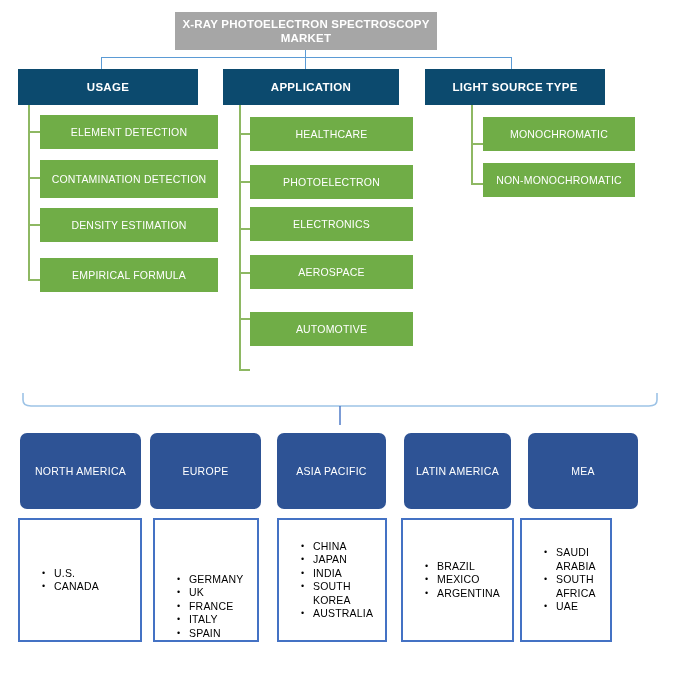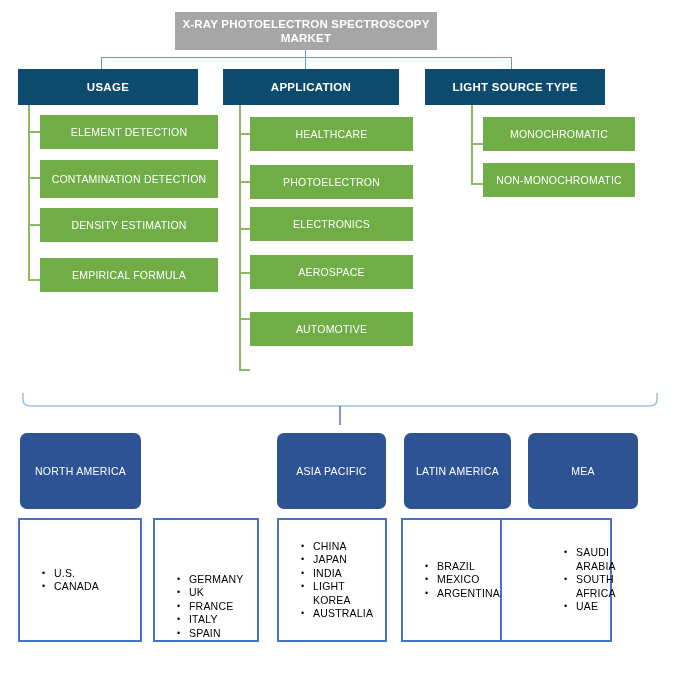--- a/index.html
+++ b/index.html
@@ -68,21 +68,21 @@
   .countries{
     position:absolute;box-sizing:border-box;
     background:#ffffff;border:2px solid #4472c4;
     top:518px;height:124px;
     display:flex;align-items:center;
   }
   .countries.n0{left:18px;width:124px;}
   .countries.n1{left:153px;width:106px;align-items:flex-end;}
   .countries.n2{left:277px;width:110px;}
   .countries.n3{left:401px;width:113px;}
-  .countries.n4{left:500px;width:112px;padding-left:40px;}
+  .countries.n4{left:520px;width:92px;}
   .countries ul{
     margin:0;padding:0 0 0 22px;list-style:none;width:100%;
   }
   .countries li{
     position:relative;
     font-size:10.5px;line-height:13.5px;color:#000000;
     letter-spacing:.2px;padding-left:12px;
   }
   .countries li:before{
     content:"\2022";position:absolute;left:0;top:0;font-size:9px;line-height:13.5px;
@@ -139,20 +139,21 @@
   <div class="box leaf c2" style="top:163px;">NON-MONOCHROMATIC</div>
 
   <div class="bracket">
     <svg width="636" height="34" viewBox="0 0 636 34">
       <path d="M1,1 L1,8 Q1,14 9,14 L627,14 Q635,14 635,8 L635,1" fill="none" stroke="#9dc3e6" stroke-width="1.6"></path>
       <path d="M318,14 L318,33" fill="none" stroke="#4472c4" stroke-width="1.4"></path>
     </svg>
   </div>
 
   <div class="box region r0">NORTH AMERICA</div>
+  <div class="box region r1">EUROPE</div>
   <div class="box region r2">ASIA PACIFIC</div>
   <div class="box region r3">LATIN AMERICA</div>
   <div class="box region r4">MEA</div>
 
   <div class="countries n0">
     <ul>
         <li>U.S.</li>
         <li>CANADA</li>
       </ul>
   </div>
@@ -163,21 +164,21 @@
         <li>FRANCE</li>
         <li>ITALY</li>
         <li>SPAIN</li>
       </ul>
   </div>
   <div class="countries n2">
     <ul>
         <li>CHINA</li>
         <li>JAPAN</li>
         <li>INDIA</li>
-        <li>LIGHT KOREA</li>
+        <li>SOUTH KOREA</li>
         <li>AUSTRALIA</li>
       </ul>
   </div>
   <div class="countries n3">
     <ul>
         <li>BRAZIL</li>
         <li>MEXICO</li>
         <li>ARGENTINA</li>
       </ul>
   </div>

